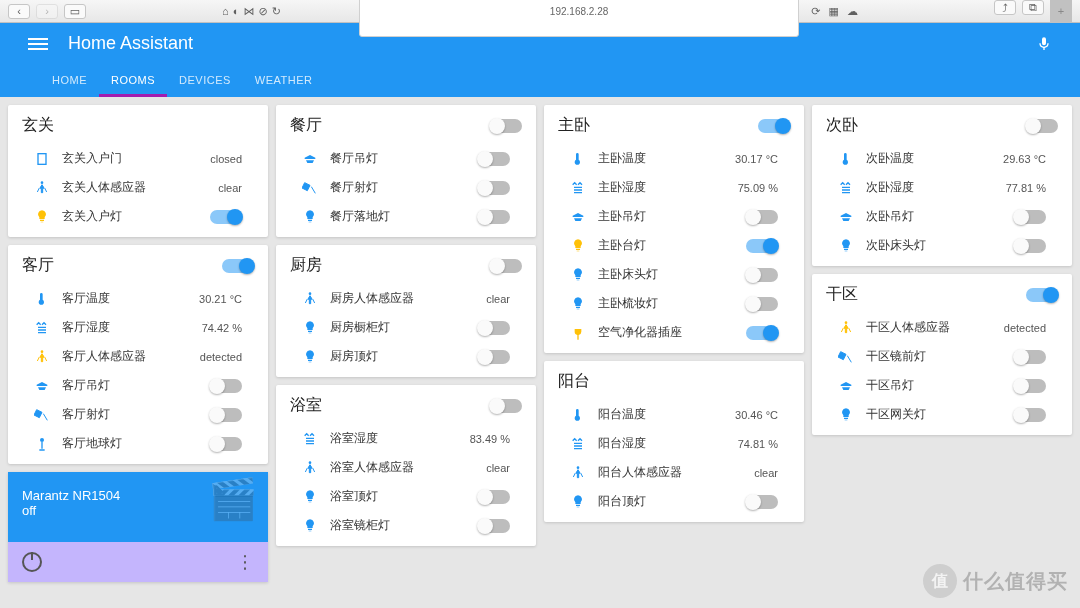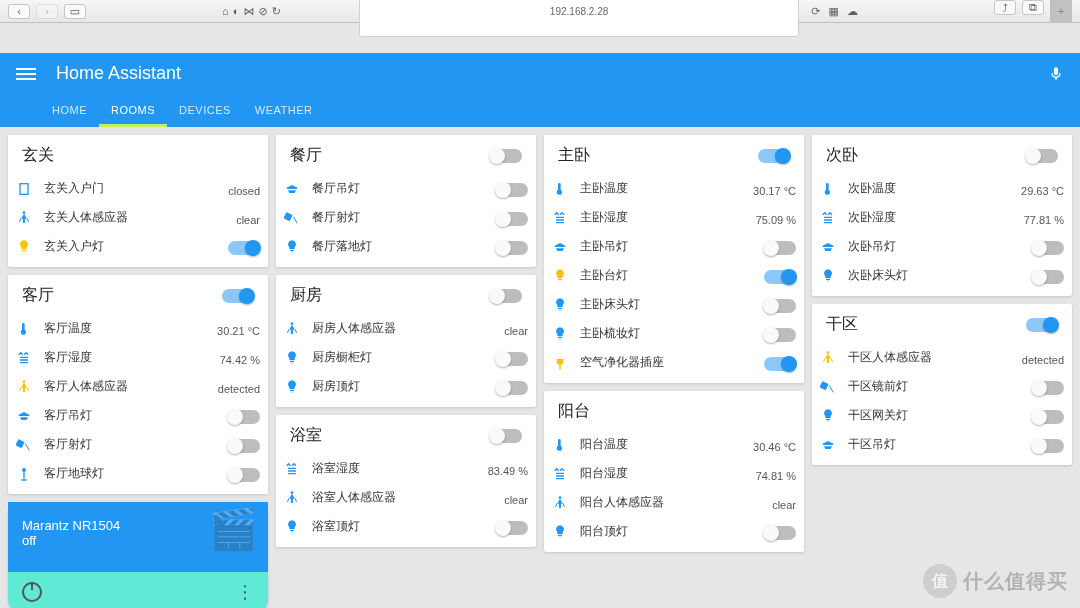--- a/index.html
+++ b/index.html
@@ -9,38 +9,38 @@
 .browser-bar { height: 23px; background: linear-gradient(#f6f6f6,#e7e7e7); border-bottom: 1px solid #c1c1c1; display: flex; align-items: center; font-size: 11px; color: #606060; }
 .bb-left { display: flex; align-items: center; gap: 6px; padding-left: 8px; }
 .bb-btn { width: 22px; height: 15px; border: 1px solid #c6c6c6; border-radius: 3px; display: flex; align-items: center; justify-content: center; background: #fafafa; }
 .bb-center { flex: 1; display: flex; align-items: center; justify-content: center; gap: 8px; }
 .url-box { background: #fff; border: 1px solid #d0d0d0; border-radius: 3px; padding: 19px 190px; font-size: 10px; color: #666; }
 .bb-right { display: flex; gap: 6px; padding-right: 8px; }
 .tab-plus { width: 22px; height: 22px; background: #c1c1c1; display:flex; align-items:center; justify-content:center; color:#888;}
 
 
 .app-header { background: #2196f3; color: #fff; }
-.app-top { display:flex; align-items:center; padding: 10px 16px; margin-top: 30px; }
+.app-top { display:flex; align-items:center; padding: 10px 28px; }
 .menu-icon { width: 20px; margin-right: 20px; }
 .menu-icon div{ height:2px; background:#fff; margin:3px 0; }
 .app-title { font-size: 18px; font-weight: 400; flex:1; }
 .mic-icon { width:16px; height:16px; }
 .tabs { display:flex; gap: 0; padding-left: 40px; }
 .tab { font-size: 11px; font-weight: 500; color: rgba(255,255,255,0.8); padding: 10px 12px 8px; letter-spacing: .5px; }
-.tab.active { color:#fff; border-bottom: 3px solid #bef264; }
+.tab.active { color:#fff; border-bottom: 3px solid #a21caf; }
 
 
 .cols { display:flex; gap:8px; padding:8px; align-items:flex-start; }
 .col { width: 262px; display:flex; flex-direction:column; gap:8px; }
 
 
 .card { background:#fff; border-radius:2px; box-shadow: 0 1px 3px rgba(0,0,0,.15); font-size:12px; }
 .card-head { display:flex; align-items:center; justify-content:space-between; padding:10px 14px 8px; }
 .card-title { font-size:16px; font-weight:400; color:#222; }
-.row { display:flex; align-items:flex-end; padding:6px 8px; gap:12px; }
+.row { display:flex; align-items:center; padding:6px 26px; gap:12px; }
 .row .icon { width:16px; height:16px; flex-shrink:0; display:flex; align-items:center; justify-content:center; }
 .row .label { flex:1; color:#333; }
 .row .val { color:#555; font-size:11px; }
 
 
 .toggle { width:32px; height:14px; border-radius:8px; background:#bdbdbd; position:relative; }
 .toggle::after { content:""; position:absolute; width:16px; height:16px; border-radius:50%; background:#fafafa; top:-1px; left:-1px; box-shadow:0 1px 2px rgba(0,0,0,.3); }
 .toggle.on { background:#8bc8f9; }
 .toggle.on::after { background:#2196f3; left:auto; right:-1px; }
 
@@ -52,21 +52,21 @@
 .ic-bulb-on { fill:#ffc107; }
 .ic-motion { fill:#2196f3; }
 .ic-motion-on { fill:#ffc107; }
 .ic-door { stroke:#2196f3; fill:none; stroke-width:2; }
 .ic-ceiling { fill:#2196f3; }
 .ic-spot { fill:#2196f3; }
 .ic-floor { fill:#2196f3; }
 .ic-plug { fill:#ffc107; }
 
 
-.media-card { background:#5eead4; border-radius:12px; box-shadow:0 1px 3px rgba(0,0,0,.15); }
+.media-card { background:#c4b5fd; border-radius:0; box-shadow:0 1px 3px rgba(0,0,0,.15); }
 .media-top { background:#2196f3; color:#fff; padding:16px 14px 24px; position:relative; }
 .media-title { font-size:13px; }
 .media-state { font-size:13px; font-weight:300; }
 .media-ghost { position:absolute; right:10px; top:4px; opacity:.25; font-size:40px; }
 .media-bottom { display:flex; align-items:center; justify-content:space-between; padding:10px 14px; }
 .power-btn { width:20px; height:20px; border:2px solid #555; border-radius:50%; position:relative; }
 .power-btn::after { content:""; position:absolute; width:2px; height:8px; background:#555; left:7px; top:-2px; }
 .dots { font-size:18px; color:#555; line-height:0; }
 
 
@@ -330,20 +330,29 @@
         </div>
         <div class="row">
           <span class="icon">
             <svg class="ic ic-bulb" viewBox="0 0 24 24">
               <path d="M12 2a6 6 0 00-4 10.5V15h8v-2.5A6 6 0 0012 2zm-3 14h6v2H9zm1 3h4v1h-4z"></path>
             </svg>
           </span>
           <span class="label">浴室顶灯</span>
           <div class="toggle"></div>
         </div>
+        <div class="row">
+          <span class="icon">
+            <svg class="ic ic-bulb" viewBox="0 0 24 24">
+              <path d="M12 2a6 6 0 00-4 10.5V15h8v-2.5A6 6 0 0012 2zm-3 14h6v2H9zm1 3h4v1h-4z"></path>
+            </svg>
+          </span>
+          <span class="label">浴室镜柜灯</span>
+          <div class="toggle"></div>
+        </div>
         <div style="height: 6px;"></div>
       </div>
     </div>
   <div class="col" id="col2">
       <div class="card">
         <div class="card-head">
           <div class="card-title">主卧</div>
           <div class="toggle on"></div>
         </div>
         <div class="row">
@@ -518,34 +527,34 @@
           <span class="icon">
             <svg class="ic ic-spot" viewBox="0 0 24 24">
               <path d="M4 4l8 4-4 8-8-4zM14 10l6 10" stroke="#2196f3" stroke-width="1.5"></path>
             </svg>
           </span>
           <span class="label">干区镜前灯</span>
           <div class="toggle"></div>
         </div>
         <div class="row">
           <span class="icon">
-            <svg class="ic ic-bulb" viewBox="0 0 24 24">
-              <path d="M12 2a6 6 0 00-4 10.5V15h8v-2.5A6 6 0 0012 2zm-3 14h6v2H9zm1 3h4v1h-4z"></path>
-            </svg>
-          </span>
-          <span class="label">干区网关灯</span>
-          <div class="toggle"></div>
-        </div>
-        <div class="row">
-          <span class="icon">
             <svg class="ic ic-ceiling" viewBox="0 0 24 24">
               <path d="M12 2v4M4 10l8-4 8 4v2H4zM6 14h12l-2 4H8z"></path>
             </svg>
           </span>
           <span class="label">干区吊灯</span>
+          <div class="toggle"></div>
+        </div>
+        <div class="row">
+          <span class="icon">
+            <svg class="ic ic-bulb" viewBox="0 0 24 24">
+              <path d="M12 2a6 6 0 00-4 10.5V15h8v-2.5A6 6 0 0012 2zm-3 14h6v2H9zm1 3h4v1h-4z"></path>
+            </svg>
+          </span>
+          <span class="label">干区网关灯</span>
           <div class="toggle"></div>
         </div>
         <div style="height: 6px;"></div>
       </div>
     </div>
 </div>
 
 <div class="watermark">
   <div class="wm-circle">值</div>
   <div class="wm-text">什么值得买</div>

